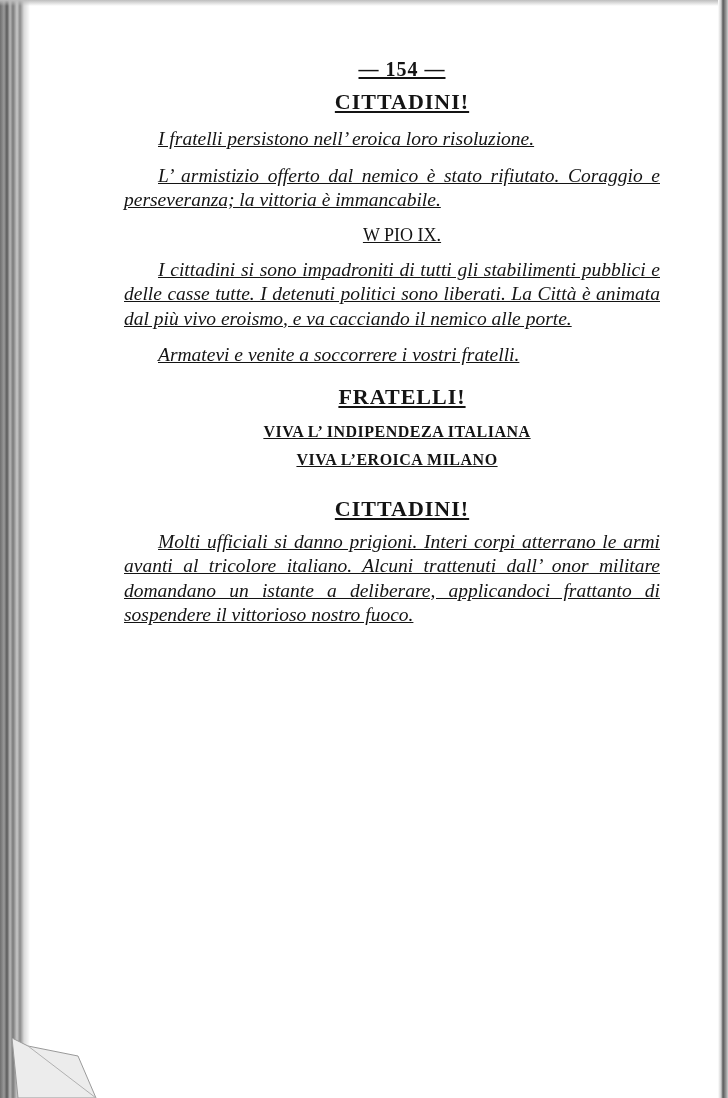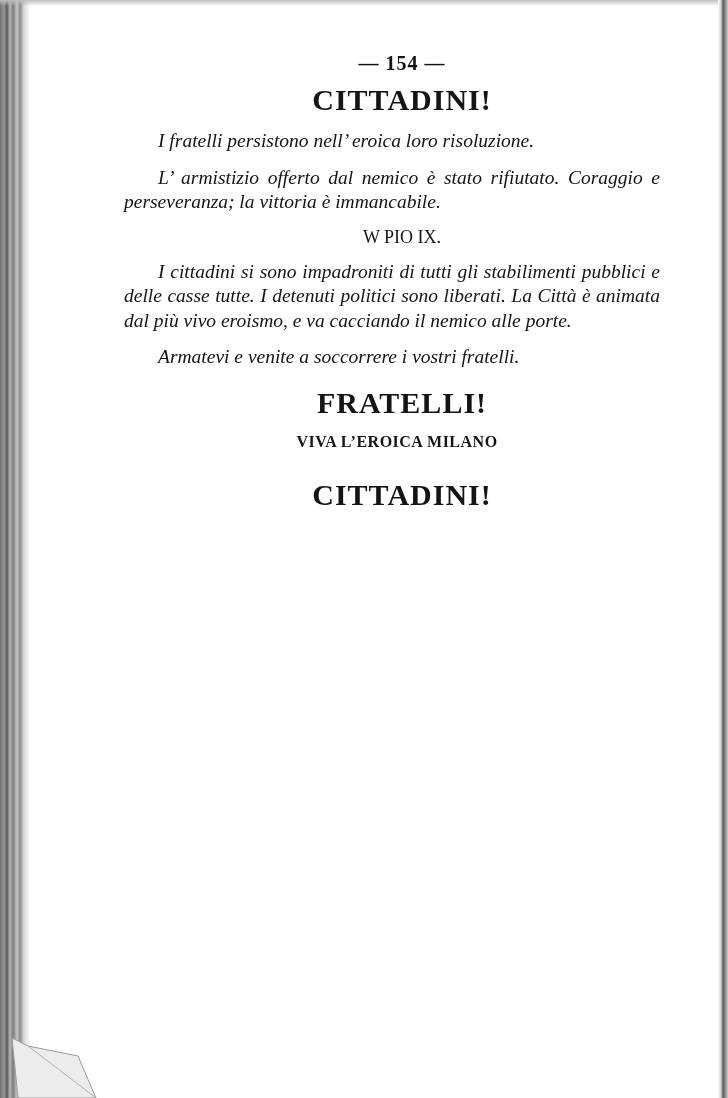--- a/index.html
+++ b/index.html
@@ -19,30 +19,30 @@
     background: linear-gradient(180deg, #bdbdbd, rgba(255,255,255,0));
   }
   .right-edge {
     position: absolute; right: 0; top: 0; width: 10px; height: 1098px;
     background: linear-gradient(90deg, #ffffff 0px, #d0d0d0 3px, #5a5a5a 5px, #9a9a9a 8px, #cfcfcf 10px);
   }
   .corner-fold {
     position: absolute; left: 8px; bottom: 0; width: 90px; height: 60px;
   }
   .page {
-    position: absolute; left: 112px; top: 52px; width: 560px;
+    position: absolute; left: 112px; top: 58px; width: 560px; text-decoration: underline;
   }
   .page-number {
     text-align: center; font-family: "Liberation Serif", serif;
     font-weight: bold; font-size: 20px; letter-spacing: 1px;
     margin: 0 0 8px 0; padding-left: 20px;
   }
   .heading {
     text-align: center; font-family: "Liberation Serif", serif;
-    font-weight: bold; font-size: 30px; letter-spacing: 1px;
+    font-weight: bold; font-size: 22px; letter-spacing: 1px;
     margin: 0; padding-left: 20px;
   }
   .subheading {
     text-align: center; font-family: "Liberation Serif", serif;
     font-size: 18px; margin: 6px 0 4px 0; padding-left: 20px;
   }
   .slogan {
     text-align: center; font-family: "Liberation Serif", serif;
     font-weight: bold; font-size: 16px; letter-spacing: 0.5px;
     margin: 0; line-height: 28px; padding-left: 10px;
@@ -75,20 +75,22 @@
       <p>L’ armistizio offerto dal nemico è stato rifiutato. Coraggio e perseveranza; la vittoria è immancabile.</p>
     </div>
     <div class="subheading">W PIO IX.</div>
     <p>I cittadini si sono impadroniti di tutti gli stabilimenti pubblici e delle casse tutte. I detenuti politici sono liberati. La Città è animata dal più vivo eroismo, e va cacciando il nemico alle porte.</p>
     <p>Armatevi e venite a soccorrere i vostri fratelli.</p>
   </div>
 
   <div style="margin-top:16px;">
     <div class="heading" style="margin-bottom:8px;">FRATELLI!</div>
     <div style="margin-top:4px;">
+      <div class="slogan">VIVA L’ INDIPENDEZA ITALIANA</div>
       <div class="slogan">VIVA L’EROICA MILANO</div>
     </div>
   </div>
 
   <div style="margin-top:22px;">
     <div class="heading" style="margin-bottom:8px;">CITTADINI!</div>
+    <p style="margin-top:4px;">Molti ufficiali si danno prigioni. Interi corpi atterrano le armi avanti al tricolore italiano. Alcuni trattenuti dall’ onor militare domandano un istante a deliberare, applicandoci frattanto di sospendere il vittorioso nostro fuoco.</p>
   </div>
 </div>
 
 </body></html>

